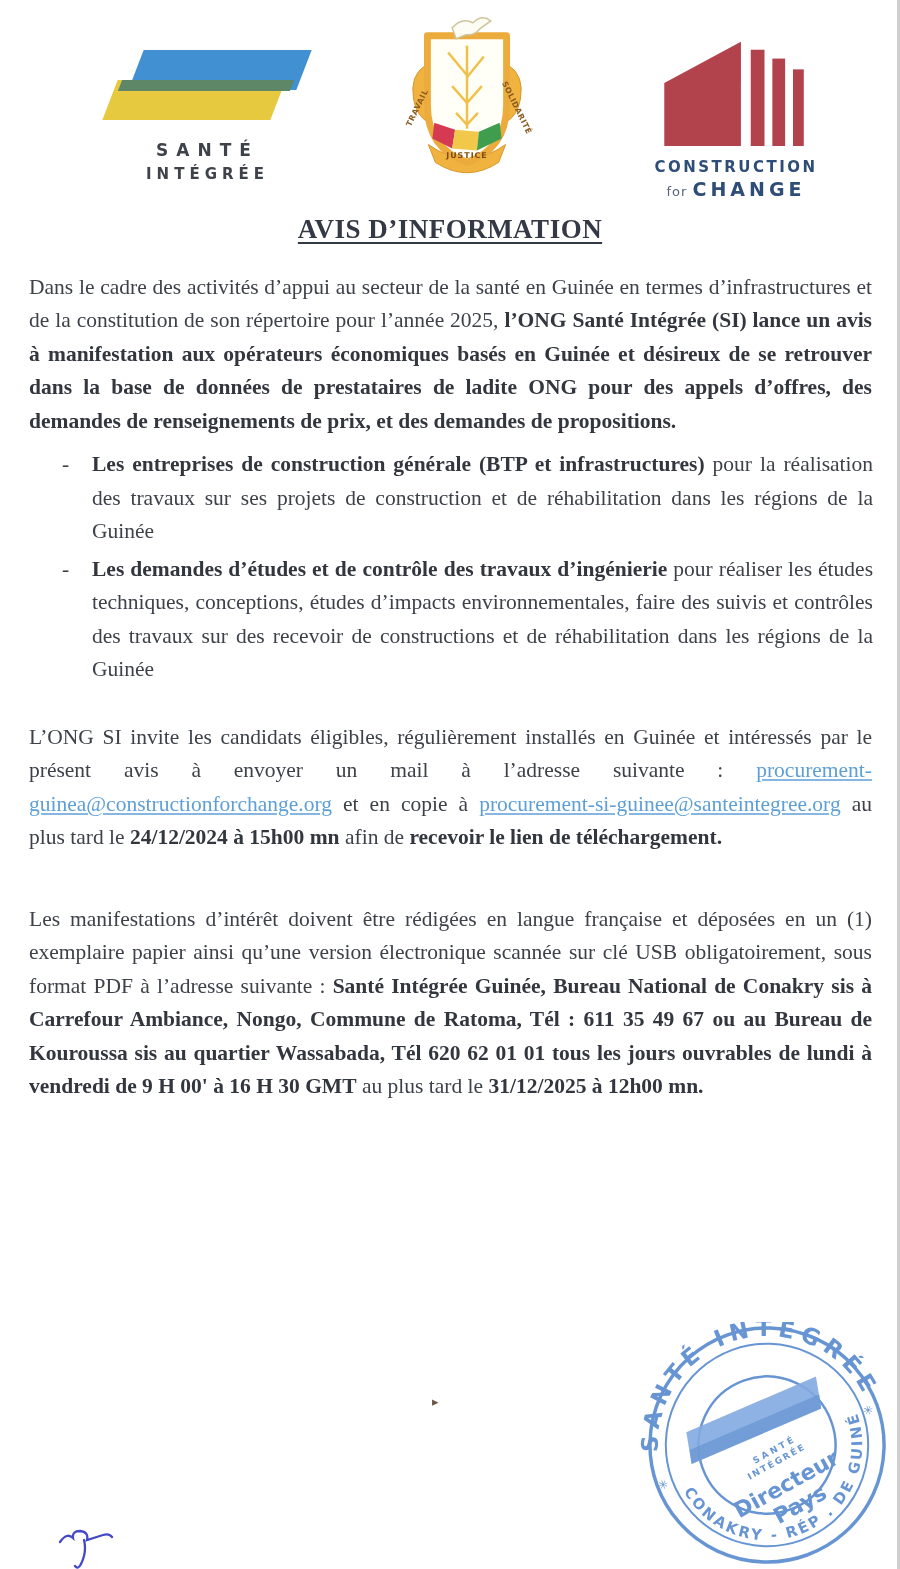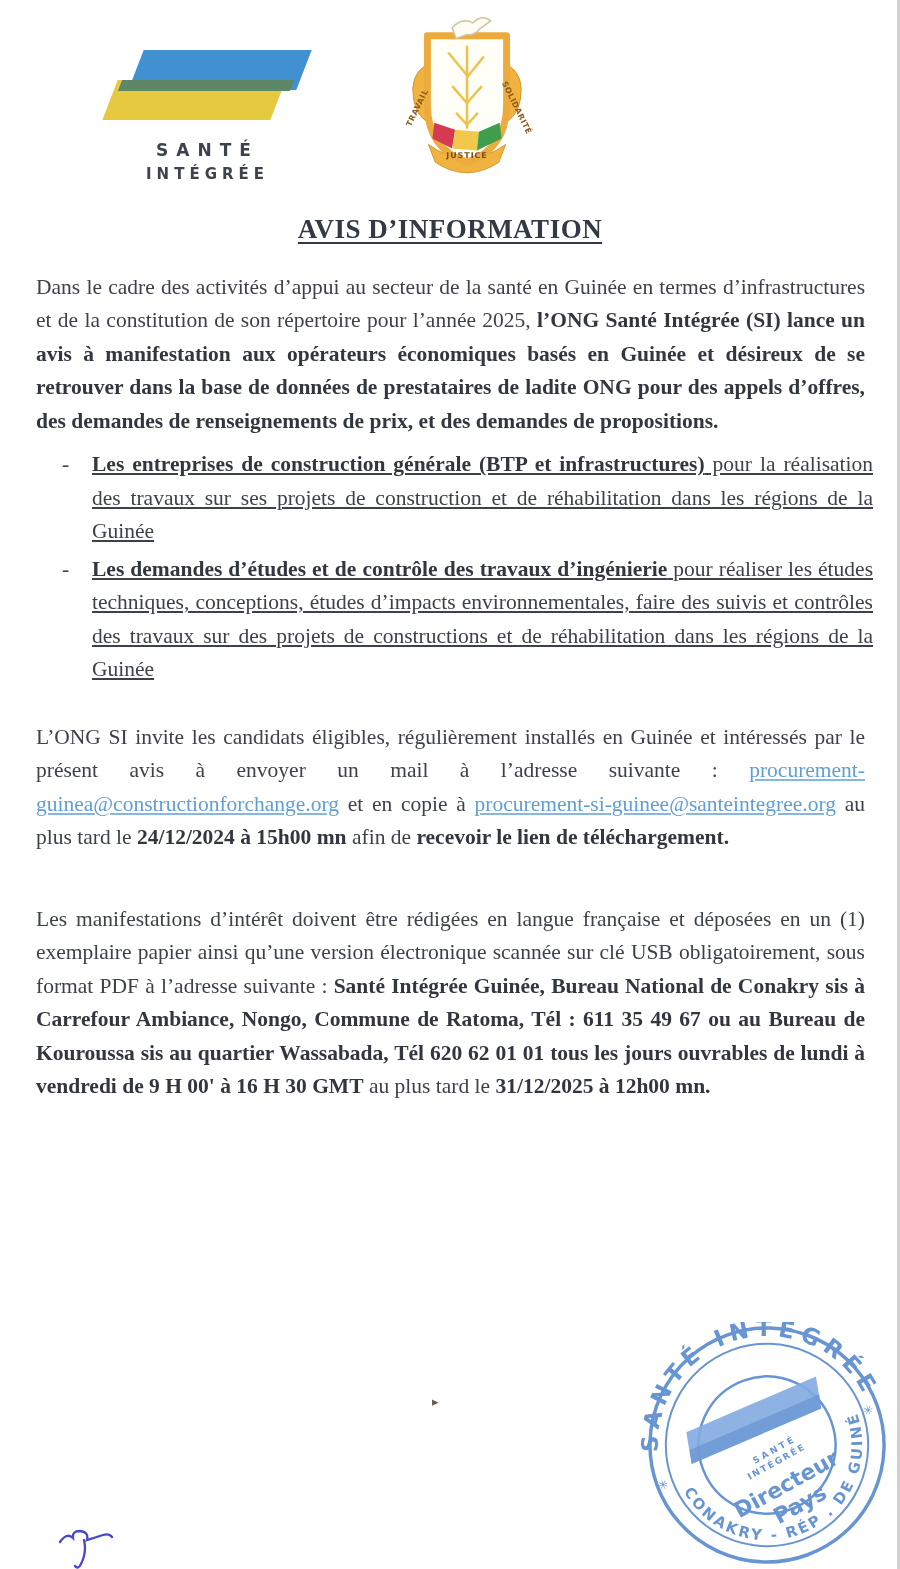--- a/index.html
+++ b/index.html
@@ -31,33 +31,33 @@
   .cfc-change { font-size:19px; letter-spacing:4px; color:#2e4d77; font-weight:700; }
 
   
   .title-row { text-align:center; margin-top:14px; }
   .doc-title { display:inline-block; font-size:27px; font-weight:700; letter-spacing:0.5px;
                color:#333945; text-decoration:underline; text-underline-offset:4px; }
 
   
   .doc-text { padding:0 27px 0 28px; font-size:21.5px; line-height:1.558; color:#3d414a;
               text-align:justify; }
-  .p { margin:8px; }
+  .p { margin:1px; }
   .mt-p1 { margin-top:26px; }
   .mt-p2 { margin-top:16px; }
   .mt-p3 { margin-top:16px; }
   .mt-p4 { margin-top:34px; }
   .mt-p5 { margin-top:48px; }
   .b { font-weight:700; color:#32363e; }
   .lnk { color:#5d9fd6; text-decoration:underline; text-decoration-color:#86b7e2; cursor:pointer; }
 
   .bullets { margin-top:10px; }
   .bullet { display:flex; margin-left:34px; margin-top:4px; }
   .dash { width:30px; flex:0 0 30px; color:#3d414a; }
-  .btxt { flex:1; text-align:justify;text-decoration:underline; }
+  .btxt { flex:1; text-align:justify; }
 
   
   .stamp { position:absolute; left:638px; top:1322px; }
   .signature { position:absolute; left:56px; top:1528px; }
   .arrow-mark { position:absolute; left:432px; top:1394px; font-size:13px; color:#6b5545;
                 font-family:"DejaVu Sans",sans-serif; }
 </style>
 </head>
 <body>
 
@@ -99,40 +99,53 @@
 
     <polygon points="42,116 63,123 60,142 40,132" fill="#d63a52"></polygon>
     <polygon points="63,123 87,125 85,144 60,142" fill="#f2c84b"></polygon>
     <polygon points="87,125 108,116 110,132 85,144" fill="#3f9e4d"></polygon>
 
     <text x="27" y="102" font-size="8" fill="#8a5a1f" letter-spacing="0.5" text-anchor="middle" transform="rotate(-64 27 102)" font-family="DejaVu Sans, sans-serif" font-weight="bold">TRAVAIL</text>
     <text x="123" y="102" font-size="8" fill="#8a5a1f" letter-spacing="0.5" text-anchor="middle" transform="rotate(64 123 102)" font-family="DejaVu Sans, sans-serif" font-weight="bold">SOLIDARITÉ</text>
     <text x="75" y="152" font-size="8" fill="#7c4a14" letter-spacing="1" text-anchor="middle" font-family="DejaVu Sans, sans-serif" font-weight="bold">JUSTICE</text>
   </svg>
 
+  <div class="cfc">
+    <svg width="168" height="112" viewBox="0 0 170 114">
+      <polygon points="12,50 90,8 90,114 12,114" fill="#b2424c"></polygon>
+      <rect x="100" y="16" width="14" height="98" fill="#b2424c"></rect>
+      <rect x="122" y="25" width="13" height="89" fill="#b2424c"></rect>
+      <rect x="143" y="36" width="11" height="78" fill="#b2424c"></rect>
+    </svg>
+    <div class="cfc-line1">CONSTRUCTION</div>
+    <div class="cfc-line2">
+      <span class="cfc-for">for</span>
+      <span class="cfc-change">CHANGE</span>
+    </div>
+  </div>
 </div>
 
 <div class="title-row">
   <span class="doc-title">AVIS D’INFORMATION</span>
 </div>
 
 <div class="doc-text">
 
   <p class="p mt-p1"><span>Dans le cadre des activités d’appui au secteur de la santé en Guinée en termes d’infrastructures et de la constitution de son répertoire pour l’année 2025, </span><span class="b">l’ONG Santé Intégrée (SI) lance un avis à manifestation aux opérateurs économiques basés en Guinée et désireux de se retrouver dans la base de données de prestataires de ladite ONG pour des appels d’offres, des demandes de renseignements de prix, et des demandes de propositions.</span></p>
 
 
 
   <div class="bullets">
     <div class="bullet">
       <span class="dash">-</span>
       <span class="btxt"><span class="b">Les entreprises de construction générale (BTP et infrastructures)</span><span> pour la réalisation des travaux sur ses projets de construction et de réhabilitation dans les régions de la Guinée</span></span>
     </div>
     <div class="bullet">
       <span class="dash">-</span>
-      <span class="btxt"><span class="b">Les demandes d’études et de contrôle des travaux d’ingénierie</span><span> pour réaliser les études techniques, conceptions, études d’impacts environnementales, faire des suivis et contrôles des travaux sur des projets de constructions et de réhabilitation dans les régions de la Guinée</span></span>
+      <span class="btxt"><span class="b">Les demandes d’études et de contrôle des travaux d’ingénierie</span><span> pour réaliser les études techniques, conceptions, études d’impacts environnementales, faire des suivis et contrôles des travaux sur des recevoir de constructions et de réhabilitation dans les régions de la Guinée</span></span>
     </div>
   </div>
 
   <p class="p mt-p4"><span>L’ONG SI invite les candidats éligibles, régulièrement installés en Guinée et intéressés par le présent avis à envoyer un mail à l’adresse suivante : </span><span class="lnk">procurement-guinea@constructionforchange.org</span><span> et en copie à </span><span class="lnk">procurement-si-guinee@santeintegree.org</span><span> au plus tard le </span><span class="b">24/12/2024 à 15h00 mn</span><span> afin de </span><span class="b">recevoir le lien de téléchargement.</span></p>
 
   <p class="p mt-p5"><span>Les manifestations d’intérêt doivent être rédigées en langue française et déposées en un (1) exemplaire papier ainsi qu’une version électronique scannée sur clé USB obligatoirement, sous format PDF à l’adresse suivante : </span><span class="b">Santé Intégrée Guinée, Bureau National de Conakry sis à Carrefour Ambiance, Nongo, Commune de Ratoma, Tél : 611 35 49 67 ou au Bureau de Kouroussa sis au quartier Wassabada, Tél 620 62 01 01 tous les jours ouvrables de lundi à vendredi de 9 H 00' à 16 H 30 GMT</span><span> au plus tard le </span><span class="b">31/12/2025 à 12h00 mn.</span></p>
 
 </div>
 
 <span class="arrow-mark">▸</span>

